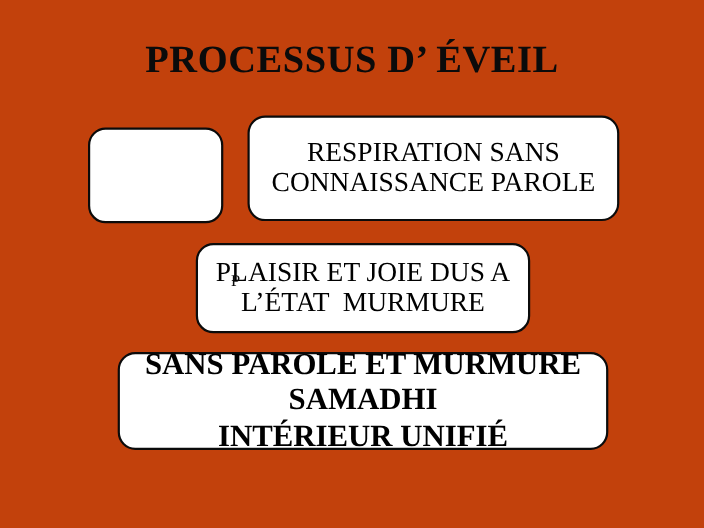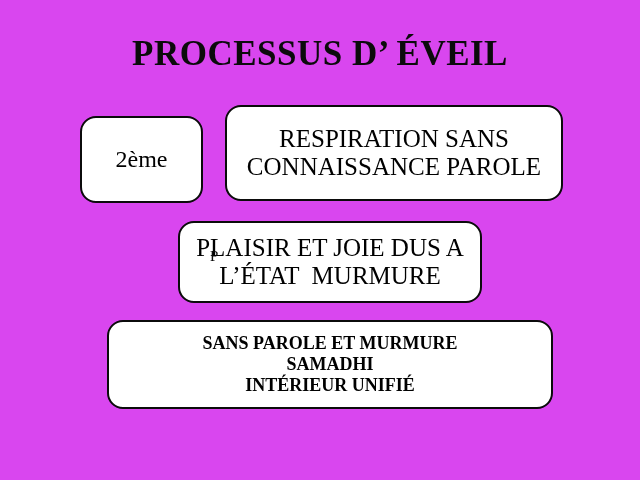--- a/index.html
+++ b/index.html
@@ -4,21 +4,21 @@
 <style>
   html, body {
     margin: 0;
     padding: 0;
     background: #ffffff;
   }
   #slide {
     position: relative;
     width: 640px;
     height: 480px;
-    background: #d946ef;
+    background: #c2410c;
     overflow: hidden;
     font-family: "Liberation Serif", "DejaVu Serif", serif;
     color: #000000;
   }
   .slide-title {
     position: absolute;
     top: 34px;
     left: 0;
     width: 640px;
     text-align: center;
@@ -66,21 +66,21 @@
     width: 304px;
     height: 82px;
     font-size: 25px;
     line-height: 1.12;
   }
   #box-unified {
     left: 107px;
     top: 320px;
     width: 446px;
     height: 89px;
-    font-size: 18px;
+    font-size: 28px;
     line-height: 1.16;
     font-weight: bold;
   }
   .stray-glyph {
     position: absolute;
     left: 30px;
     top: 26px;
     font-size: 15px;
     line-height: 1;
     font-weight: normal;
@@ -88,21 +88,20 @@
   }
 </style>
 </head>
 <body>
 
 <div id="slide">
 
   <div class="slide-title">PROCESSUS D’ ÉVEIL</div>
 
   <div class="rbox" id="box-week">
-    <span class="line">2ème</span>
   </div>
 
   <div class="rbox" id="box-respiration">
     <span class="line">RESPIRATION SANS</span>
     <span class="line">CONNAISSANCE PAROLE</span>
   </div>
 
   <div class="rbox" id="box-plaisir">
     <span class="line">PLAISIR ET JOIE DUS A</span>
     <span class="line">L’ÉTAT  MURMURE</span>

